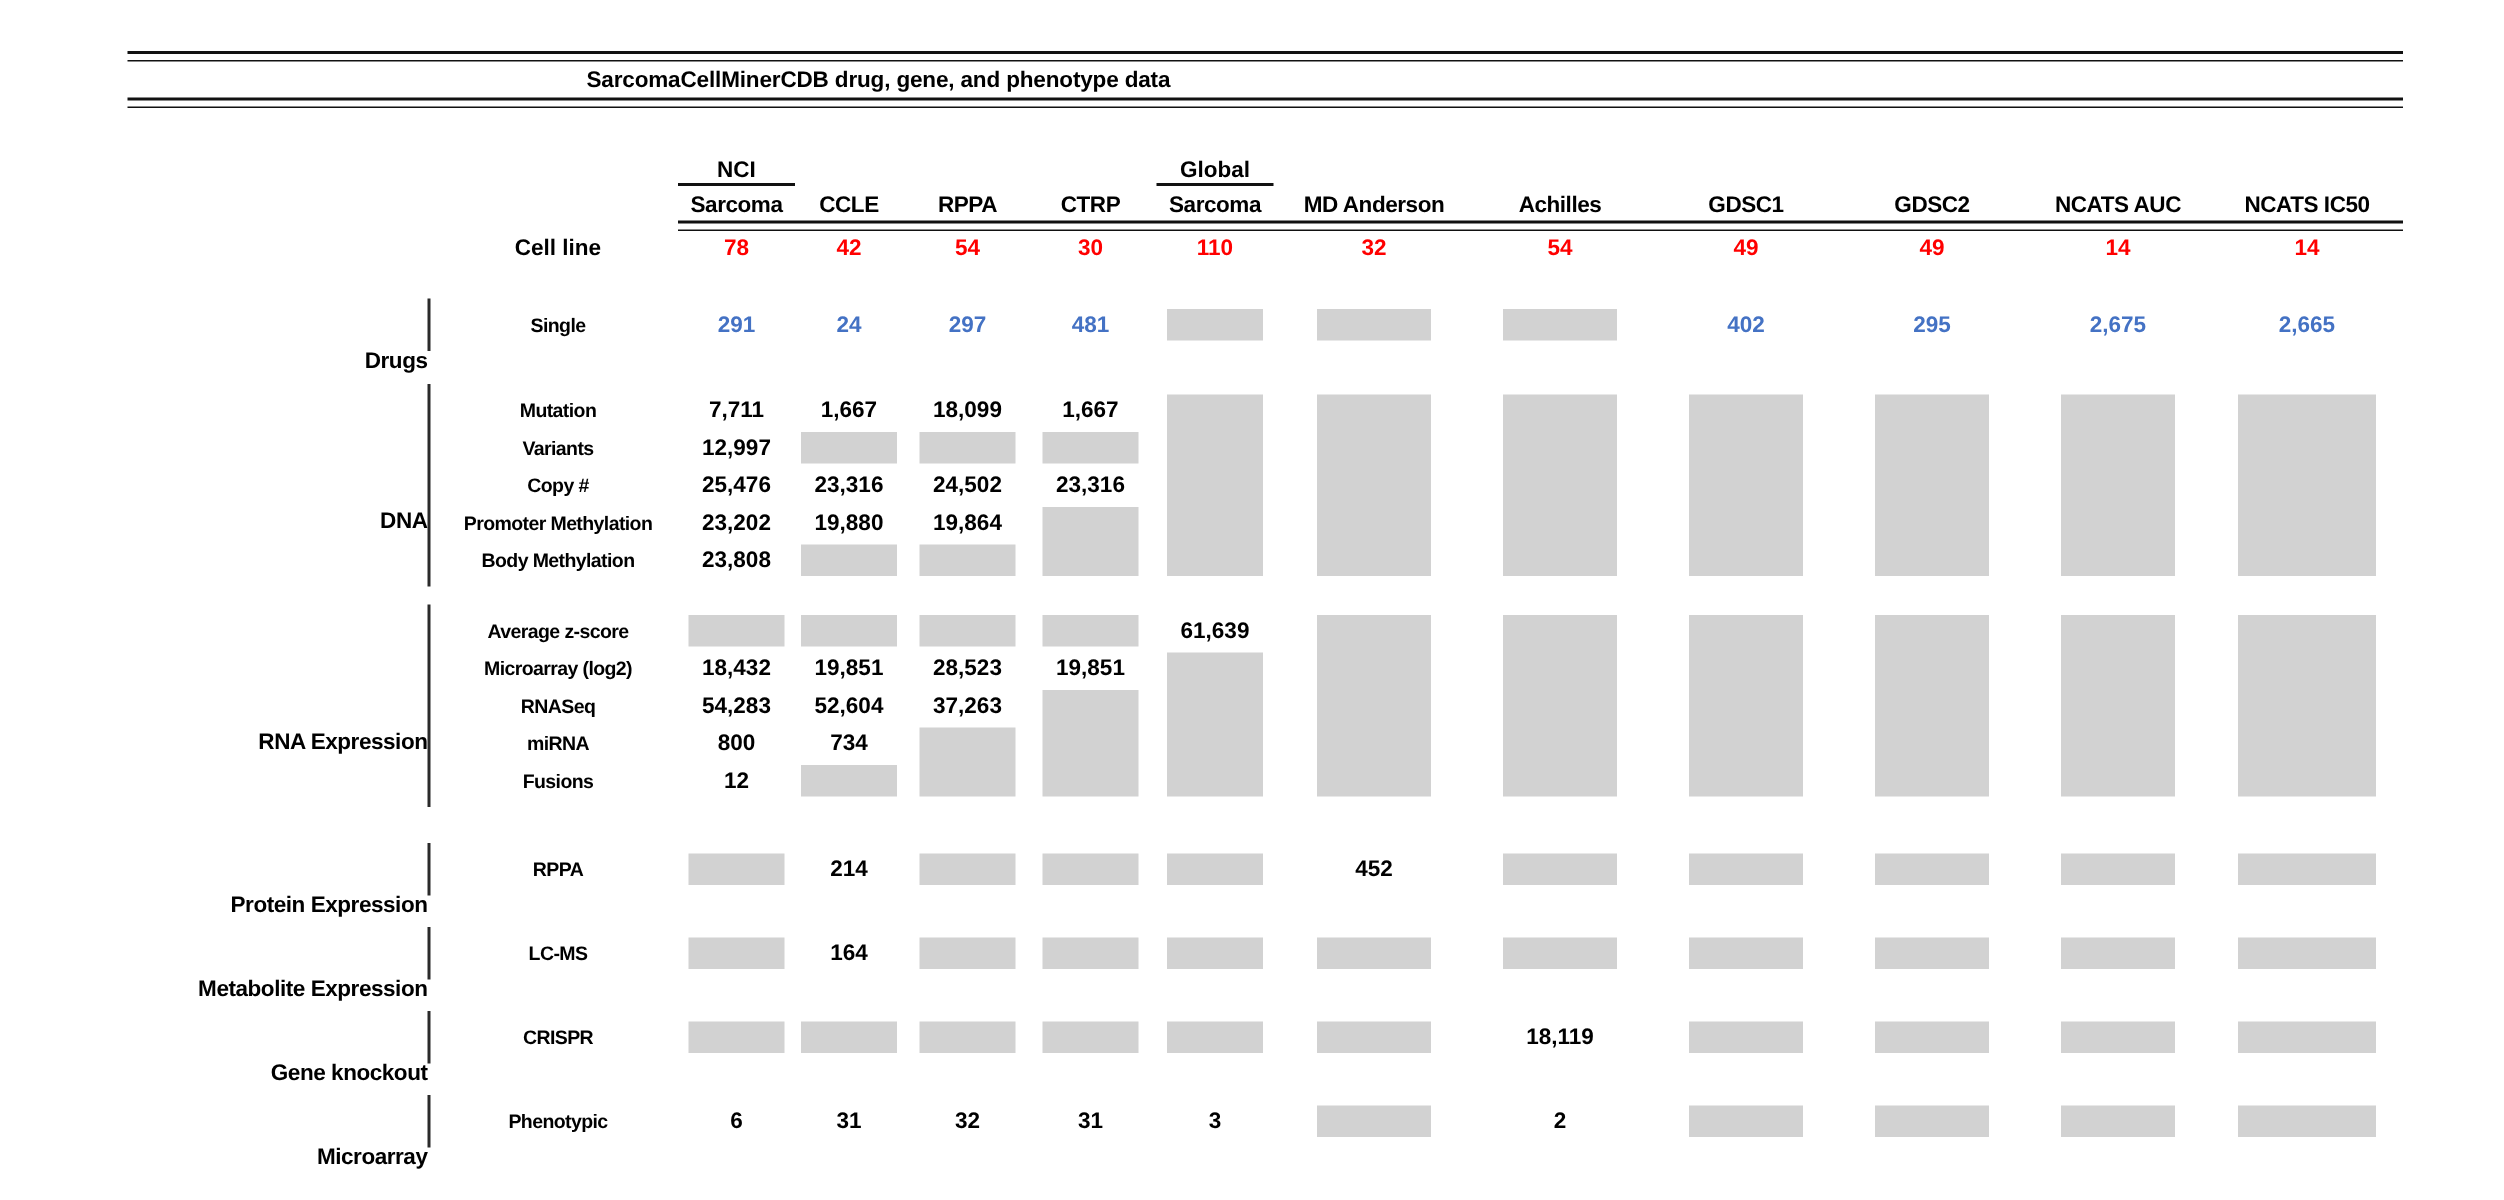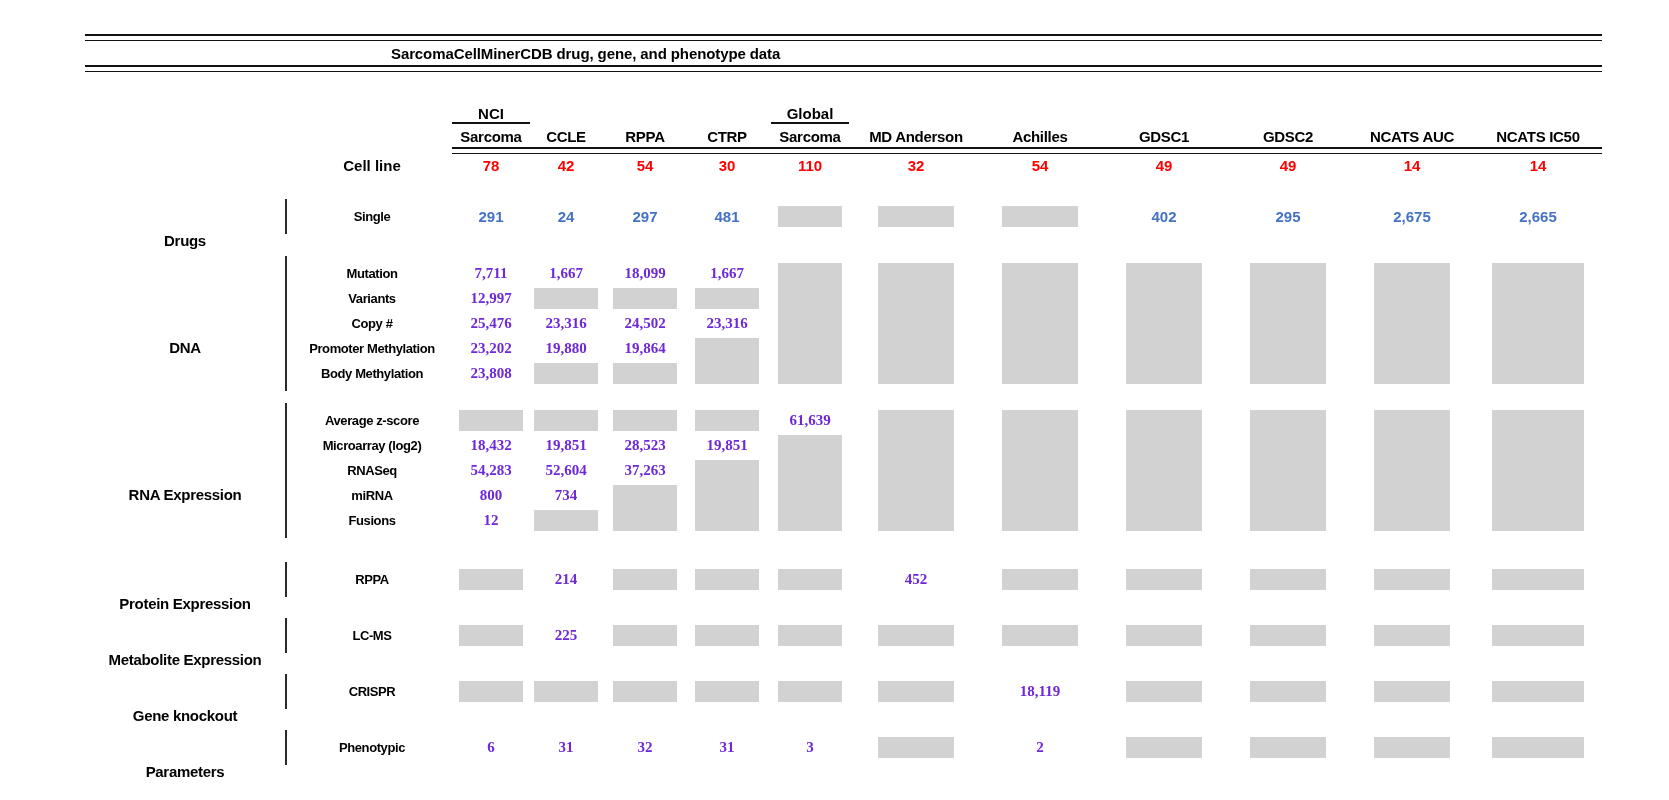--- a/index.html
+++ b/index.html
@@ -33,26 +33,26 @@
   .h2cell{grid-row:2;text-align:center;font-size:15px;letter-spacing:-0.3px;align-self:end;padding-bottom:2px;}
   .hdr-rule{grid-row:3;grid-column:4 / -1;height:4px;border-top:2px solid #111;border-bottom:1.5px solid #111;align-self:start;}
   .count-cell{grid-row:4;text-align:center;font-size:15px;color:#FF0000;align-self:center;}
   .cellline-label{grid-row:4;grid-column:3;text-align:center;font-size:15px;align-self:center;}
 
   
   .section{grid-auto-rows:25px;}
   .sec0{margin-top:26px;} .sec1{margin-top:32px;} .sec2{margin-top:22px;}
   .sec3{margin-top:34px;} .sec4{margin-top:31px;} .sec5{margin-top:31px;} .sec6{margin-top:31px;}
 
-  .cat{grid-column:1;grid-row:1 / -1;text-align:center;font-size:15px;letter-spacing:-0.3px;align-self:center;margin-top:48px;}
+  .cat{grid-column:1;grid-row:1 / -1;text-align:right;font-size:15px;letter-spacing:-0.3px;align-self:center;margin-top:48px;}
   .bar{grid-column:2;grid-row:1 / -1;justify-self:start;width:0;border-left:2px solid #2a2a2a;height:calc(100% + 10px);}
   .rlabel{grid-column:3;text-align:center;font-size:13px;letter-spacing:-0.4px;line-height:25px;}
   .vcell{text-align:center;font-size:15px;line-height:25px;}
   .vcell.blue{color:#4472C4;}
-  .vcell.black{color:#6d28d9;font-family:Liberation Serif, serif;}
+  .vcell.black{color:#000000;}
   .gray-box{
     justify-self:center;align-self:stretch;
     width:64px;margin-top:2px;margin-bottom:2px;
     background:#D2D2D2;
   }
   .gray-box.wide{width:76px;}
   .gray-box.xwide{width:92px;}
 </style>
 </head>
 <body>
@@ -199,21 +199,21 @@
           <div class="gray-box wide" style="grid-area: 1 / 11 / span 1;"></div>
           <div class="gray-box wide" style="grid-area: 1 / 12 / span 1;"></div>
           <div class="gray-box wide" style="grid-area: 1 / 13 / span 1;"></div>
           <div class="gray-box xwide" style="grid-area: 1 / 14 / span 1;"></div>
         </div>
         <div class="grid section sec4" style="grid-template-rows: repeat(1, 25px);">
           <div class="cat">Metabolite Expression</div>
           <div class="bar"></div>
           <div class="rlabel" style="grid-row: 1;">LC-MS</div>
           <div class="gray-box" style="grid-area: 1 / 4 / span 1;"></div>
-          <div class="vcell black" style="grid-area: 1 / 5;">225</div>
+          <div class="vcell black" style="grid-area: 1 / 5;">164</div>
           <div class="gray-box" style="grid-area: 1 / 6 / span 1;"></div>
           <div class="gray-box" style="grid-area: 1 / 7 / span 1;"></div>
           <div class="gray-box" style="grid-area: 1 / 8 / span 1;"></div>
           <div class="gray-box wide" style="grid-area: 1 / 9 / span 1;"></div>
           <div class="gray-box wide" style="grid-area: 1 / 10 / span 1;"></div>
           <div class="gray-box wide" style="grid-area: 1 / 11 / span 1;"></div>
           <div class="gray-box wide" style="grid-area: 1 / 12 / span 1;"></div>
           <div class="gray-box wide" style="grid-area: 1 / 13 / span 1;"></div>
           <div class="gray-box xwide" style="grid-area: 1 / 14 / span 1;"></div>
         </div>
@@ -227,21 +227,21 @@
           <div class="gray-box" style="grid-area: 1 / 7 / span 1;"></div>
           <div class="gray-box" style="grid-area: 1 / 8 / span 1;"></div>
           <div class="gray-box wide" style="grid-area: 1 / 9 / span 1;"></div>
           <div class="vcell black" style="grid-area: 1 / 10;">18,119</div>
           <div class="gray-box wide" style="grid-area: 1 / 11 / span 1;"></div>
           <div class="gray-box wide" style="grid-area: 1 / 12 / span 1;"></div>
           <div class="gray-box wide" style="grid-area: 1 / 13 / span 1;"></div>
           <div class="gray-box xwide" style="grid-area: 1 / 14 / span 1;"></div>
         </div>
         <div class="grid section sec6" style="grid-template-rows: repeat(1, 25px);">
-          <div class="cat">Parameters</div>
+          <div class="cat">Microarray</div>
           <div class="bar"></div>
           <div class="rlabel" style="grid-row: 1;">Phenotypic</div>
           <div class="vcell black" style="grid-area: 1 / 4;">6</div>
           <div class="vcell black" style="grid-area: 1 / 5;">31</div>
           <div class="vcell black" style="grid-area: 1 / 6;">32</div>
           <div class="vcell black" style="grid-area: 1 / 7;">31</div>
           <div class="vcell black" style="grid-area: 1 / 8;">3</div>
           <div class="gray-box wide" style="grid-area: 1 / 9 / span 1;"></div>
           <div class="vcell black" style="grid-area: 1 / 10;">2</div>
           <div class="gray-box wide" style="grid-area: 1 / 11 / span 1;"></div>

